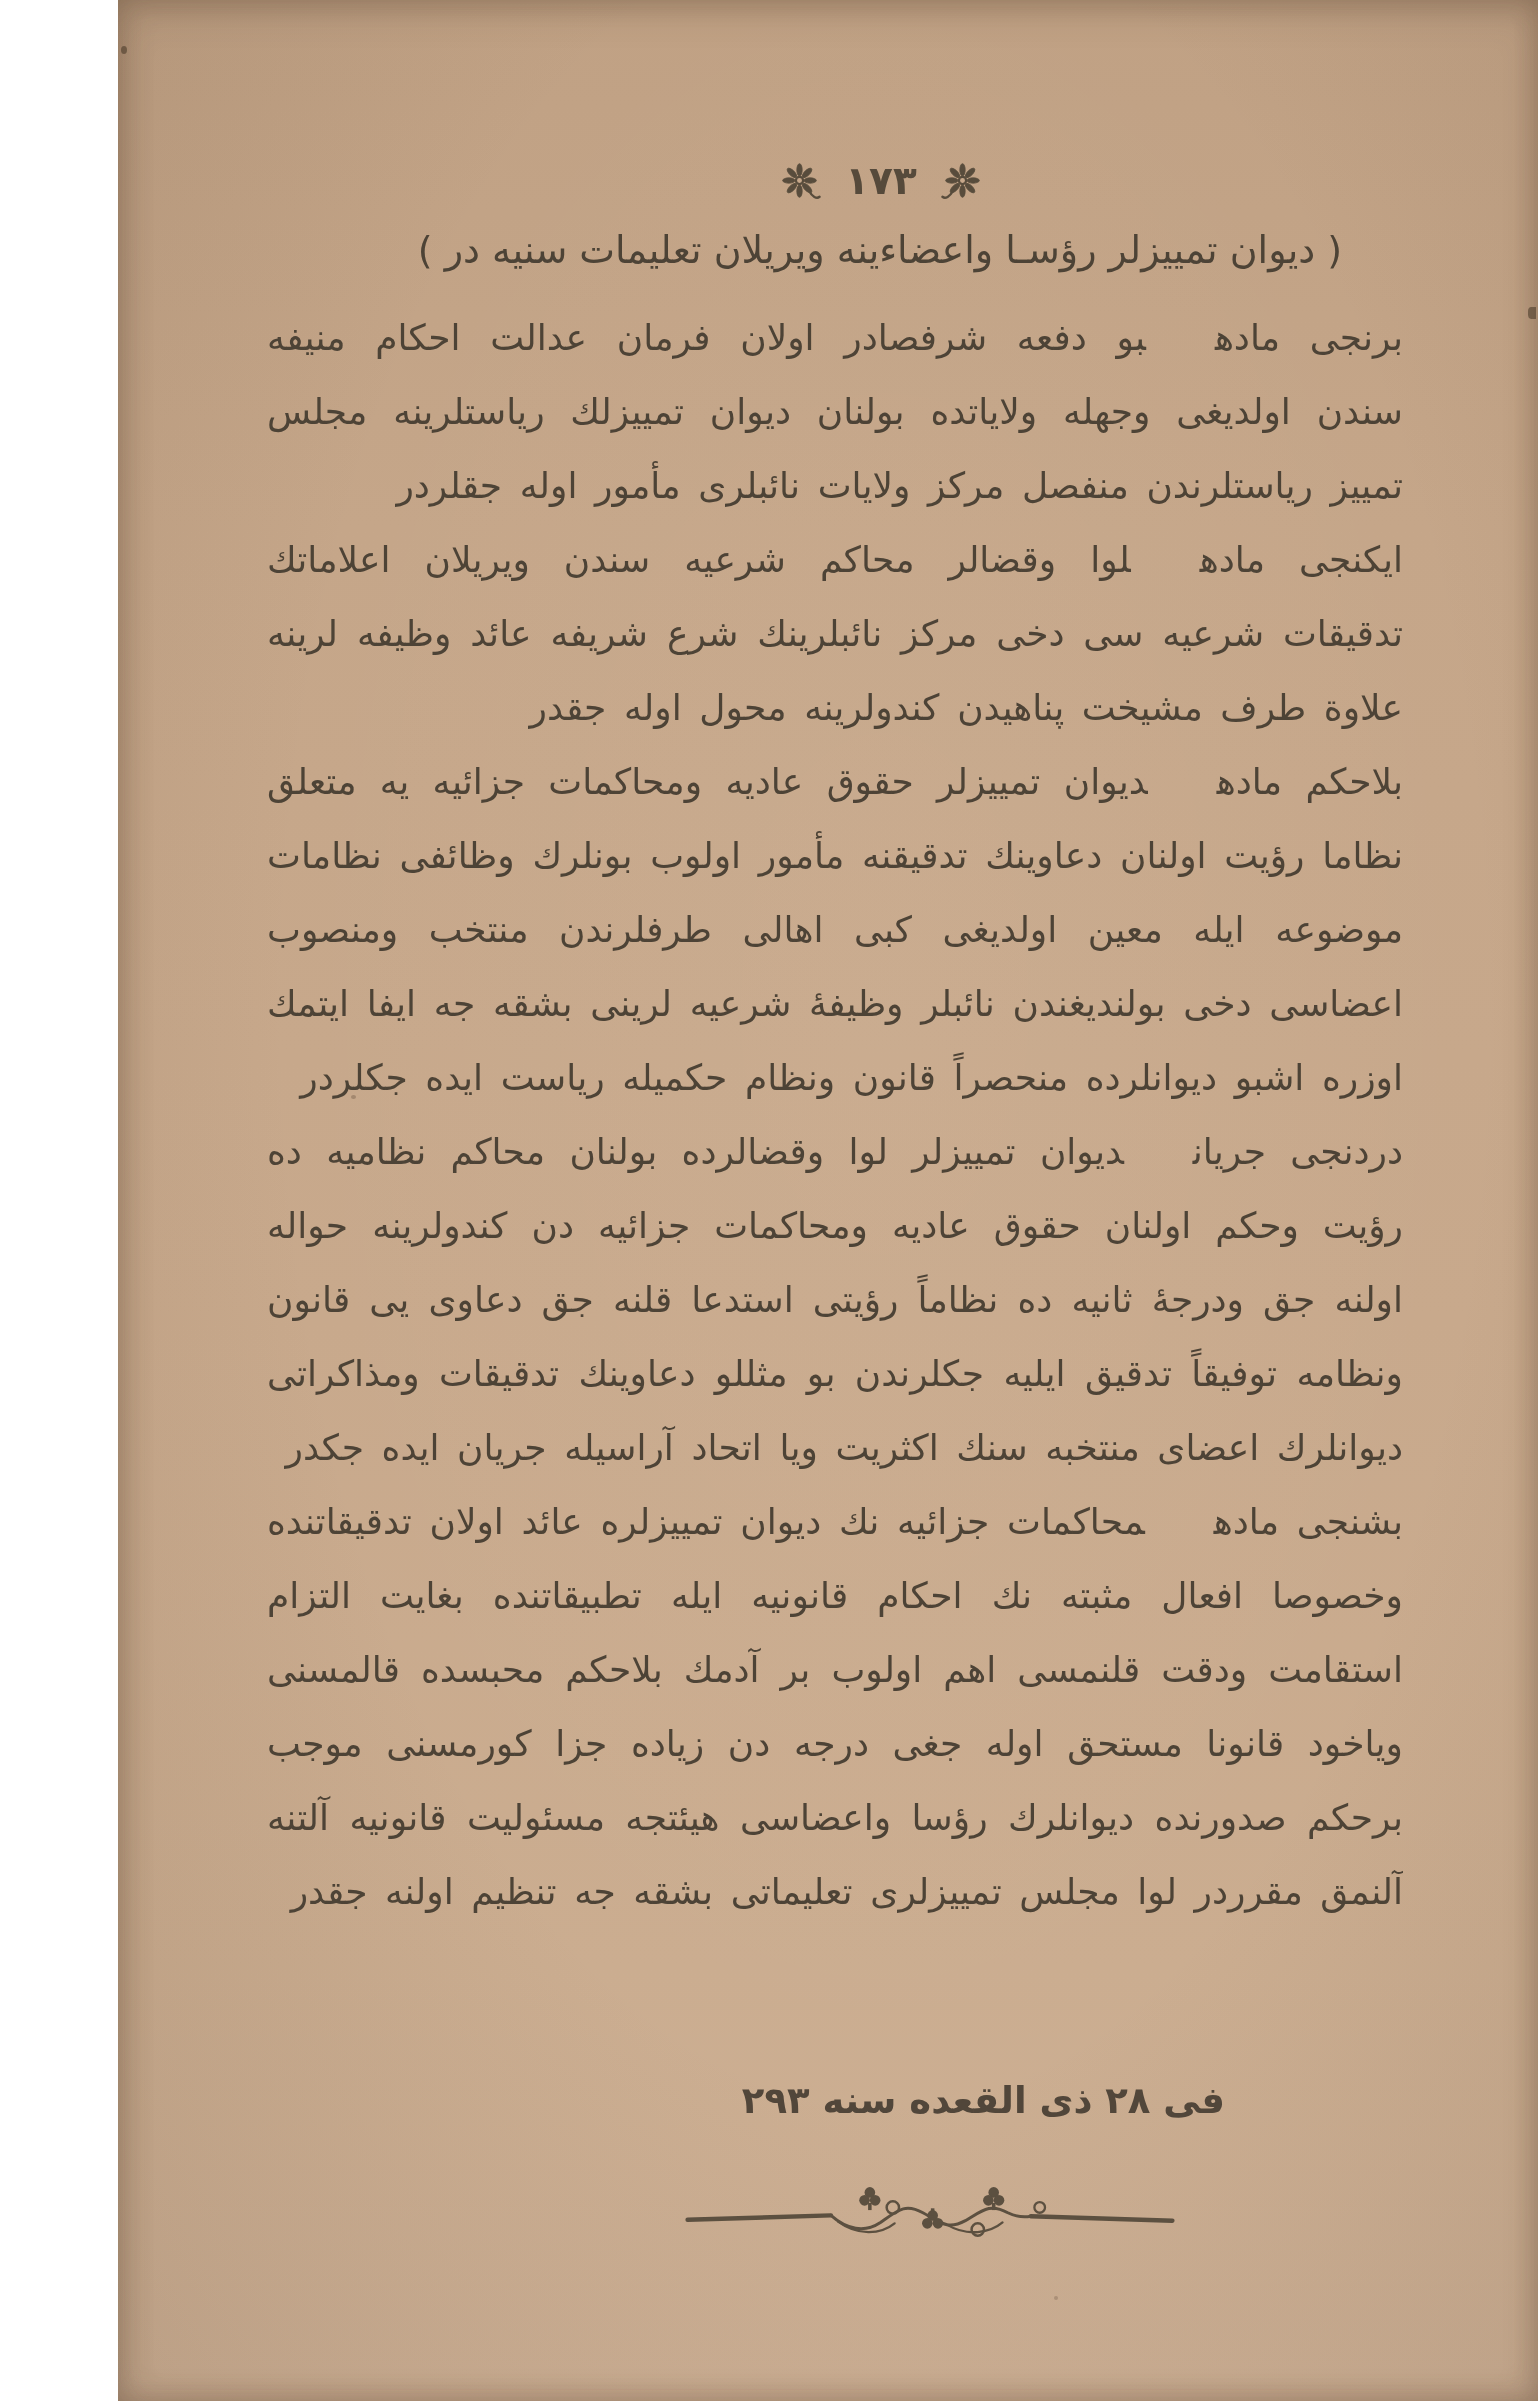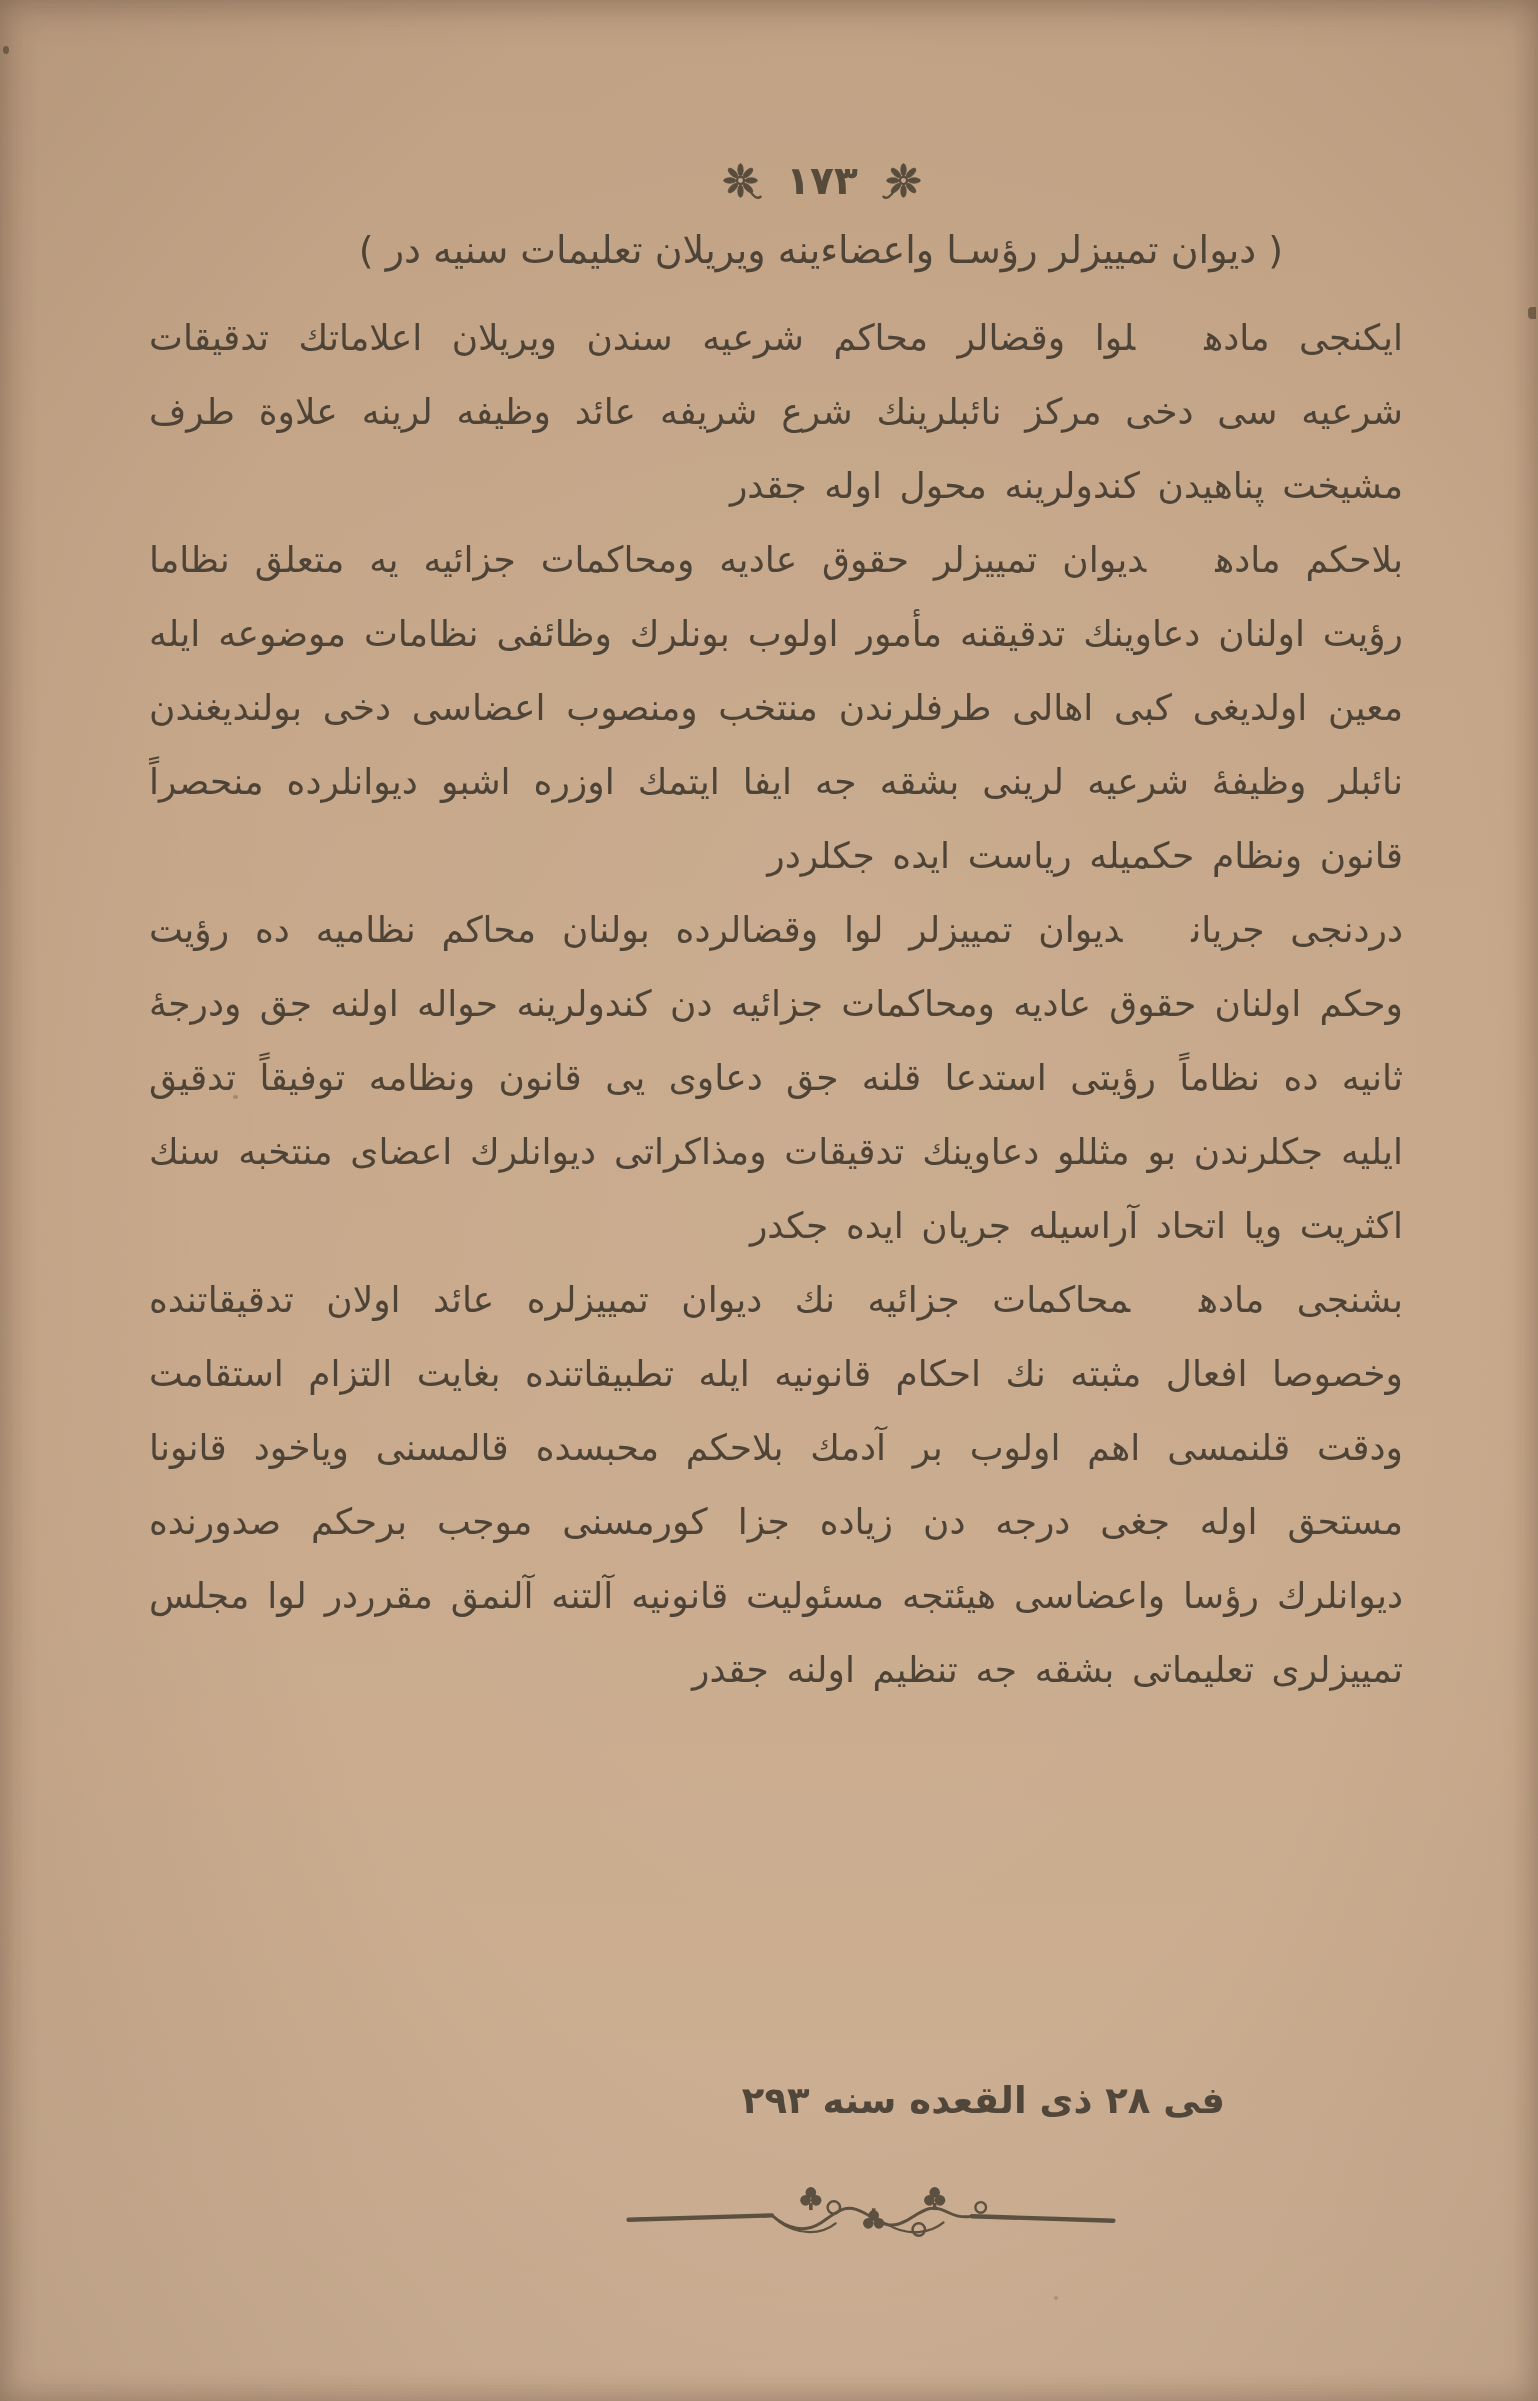--- a/index.html
+++ b/index.html
@@ -7,21 +7,21 @@
     --ink:#4d4336;
   }
   *{margin:0;padding:0;box-sizing:border-box;}
   html,body{width:1538px;height:2401px;overflow:hidden;}
   body{
     font-family:"DejaVu Sans",sans-serif;
     color:var(--ink);
   }
   .page{
     position:relative;
-    width:1538px;height:2401px;
+    width:1420px;height:2401px;
     background:
       radial-gradient(ellipse at 54% 42%, rgba(255,240,220,0.06) 0%, rgba(0,0,0,0) 55%, rgba(84,62,42,0.14) 100%),
       linear-gradient(180deg,#c0a184 0%,#c5a689 22%,#c8a98c 55%,#cbad90 82%,#cdb095 100%);
     box-shadow:
       inset 0 12.4px 36px rgba(80,60,42,0.18),
       inset 9px 0 30px rgba(80,60,42,0.14),
       inset -5.3px 0 21.3px rgba(80,60,42,0.12),
       inset 0 -9px 27px rgba(120,92,66,0.10);
   }
   
@@ -128,20 +128,21 @@
           <circle cx="24" cy="24" r="4.2" fill="#c7a88b" stroke-width="2.6"></circle>
           <path d="M13 36 C 9 43 4 46 0.5 43" fill="none" stroke-width="2.8" stroke-linecap="round"></path>
         </g>
       </svg>
     </span>
   </div>
 
   <div class="doc-title">( دیوان تمییزلر رؤسـا واعضاءینه ویریلان تعلیمات سنیه در )</div>
 
   <div class="body-text">
+    <p><span class="article-label">برنجی ماده</span><span>بو دفعه شرفصادر اولان فرمان عدالت احکام منیفه سندن اولدیغی وجهله ولایاتده بولنان دیوان تمییزلك ریاستلرینه مجلس تمییز ریاستلرندن منفصل مرکز ولایات نائبلری مأمور اوله جقلردر</span></p>
 
     <p><span class="article-label">ایکنجی ماده</span><span>لوا وقضالر محاکم شرعیه سندن ویریلان اعلاماتك تدقیقات شرعیه سی دخی مرکز نائبلرینك شرع شریفه عائد وظیفه لرینه علاوة طرف مشیخت پناهیدن کندولرینه محول اوله جقدر</span></p>
 
     <p><span class="article-label">بلاحکم ماده</span><span>دیوان تمییزلر حقوق عادیه ومحاکمات جزائیه یه متعلق نظاما رؤیت اولنان دعاوینك تدقیقنه مأمور اولوب بونلرك وظائفی نظامات موضوعه ایله معین اولدیغی کبی اهالی طرفلرندن منتخب ومنصوب اعضاسی دخی بولندیغندن نائبلر وظیفهٔ شرعیه لرینی بشقه جه ایفا ایتمك اوزره اشبو دیوانلرده منحصراً قانون ونظام حکمیله ریاست ایده جکلردر</span></p>
 
     <p><span class="article-label">دردنجی جریان</span><span>دیوان تمییزلر لوا وقضالرده بولنان محاکم نظامیه ده رؤیت وحکم اولنان حقوق عادیه ومحاکمات جزائیه دن کندولرینه حواله اولنه جق ودرجهٔ ثانیه ده نظاماً رؤیتی استدعا قلنه جق دعاوی یی قانون ونظامه توفیقاً تدقیق ایلیه جکلرندن بو مثللو دعاوینك تدقیقات ومذاکراتی دیوانلرك اعضای منتخبه سنك اکثریت ویا اتحاد آراسیله جریان ایده جکدر</span></p>
 
     <p><span class="article-label">بشنجی ماده</span><span>محاکمات جزائیه نك دیوان تمییزلره عائد اولان تدقیقاتنده وخصوصا افعال مثبته نك احکام قانونیه ایله تطبیقاتنده بغایت التزام استقامت ودقت قلنمسی اهم اولوب بر آدمك بلاحکم محبسده قالمسنی ویاخود قانونا مستحق اوله جغی درجه دن زیاده جزا کورمسنی موجب برحکم صدورنده دیوانلرك رؤسا واعضاسی هیئتجه مسئولیت قانونیه آلتنه آلنمق مقرردر لوا مجلس تمییزلری تعلیماتی بشقه جه تنظیم اولنه جقدر</span></p>
   </div>
 

